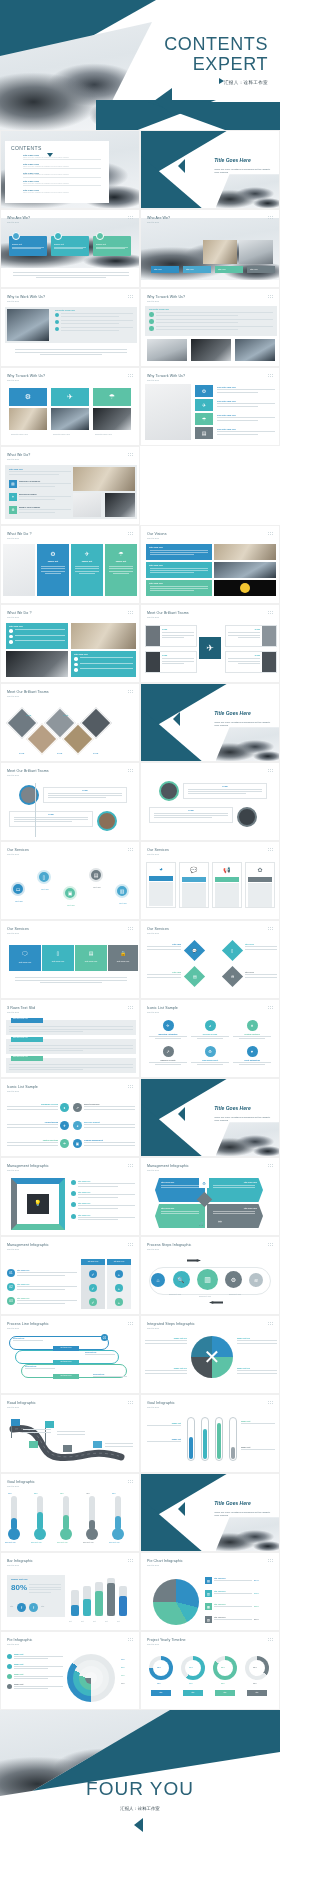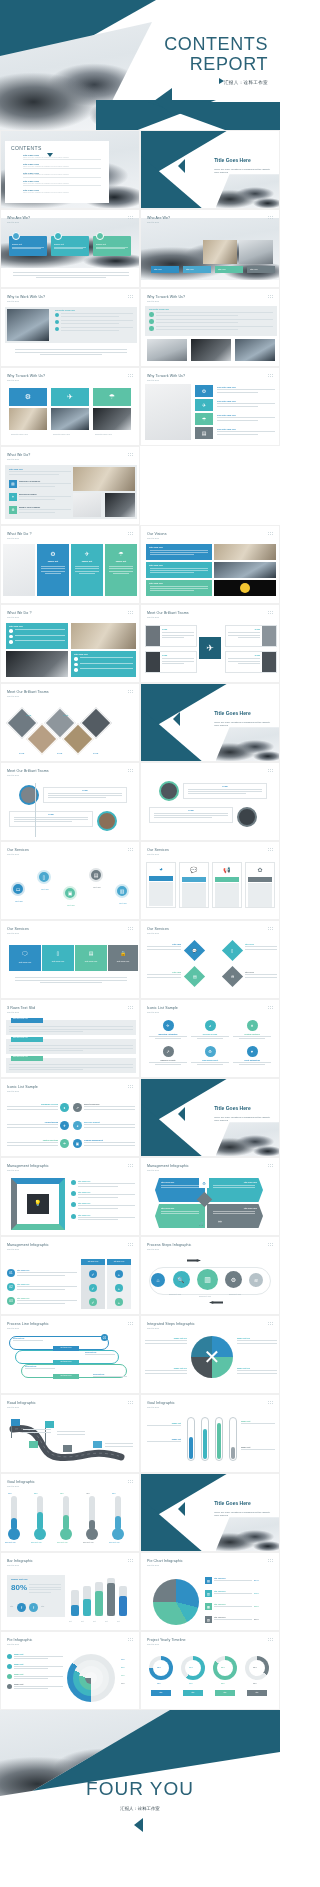--- a/index.html
+++ b/index.html
@@ -67,21 +67,21 @@
     font-size:18px; line-height:20px; letter-spacing:.6px; color:#2b6277; font-weight:400;}
   .cover .ctitle .l2{ display:block; }
   .cover .cauthor{ position:absolute; right:12px; top:80px; font-size:4.6px;
     color:#33434c; letter-spacing:.3px; }
   .cover .cplay{ position:absolute; right:56px; top:78px; width:0;height:0;
     border-left:5px solid #1f6077; border-top:3.5px solid transparent; border-bottom:3.5px solid transparent;}
   .cover .cbigplay{ position:absolute; left:154px; top:88px; width:0;height:0;
     border-right:18px solid #1f6077; border-top:13px solid transparent; border-bottom:13px solid transparent;}
 
   
-  .divider { position:relative; background:#fff; overflow:hidden; }
+  .divider { position:relative; background:#fff; overflow:hidden;font-style:italic; }
   .divider .dtri { position:absolute; left:0; top:0; width:62%; height:66%;
         background:#1f6077; clip-path:polygon(0 0,100% 0,0 100%); }
   .divider .dtri2 { position:absolute; left:0; top:32%; width:44%; height:68%;
         background:#1f6077; clip-path:polygon(0 0,100% 100%,0 100%); }
   .divider .dword { position:absolute; left:30%; top:46%; transform:translateY(-50%);
         font-size:9px; color:#fff; font-weight:700; letter-spacing:.4px; }
   .divider .dplay { position:absolute; left:27%; top:46%; transform:translateY(-50%);
         width:0;height:0;border-right:7px solid #1f6077;border-top:7px solid transparent;border-bottom:7px solid transparent;}
   .divider .dtitle { position:absolute; left:53%; top:34%; font-size:5px; color:#1f5e76; font-weight:700; }
   .divider .dtext { position:absolute; left:53%; top:48%; width:42%; font-size:2.3px; line-height:3.4px; color:#6b818c; }
@@ -131,21 +131,21 @@
 
 <div class="deck">
 
   <div class="cover slide">
     <div class="tri-big"></div>
     <div class="mtn photo-mtn"></div>
     <div class="tri-bot"></div>
     <div class="tri-bot2"></div>
     <div class="ctitle">
       <span>CONTENTS</span>
-      <span class="l2">REPORT</span>
+      <span class="l2">EXPERT</span>
     </div>
     <div class="cplay"></div>
     <div class="cauthor">汇报人：诠释工作室</div>
     <div class="cbigplay"></div>
   </div>
 
   <div class="grid2">
     <div class="slide contents">
       <div class="cmtn photo-mtn"></div>
       <div class="cpanel">

